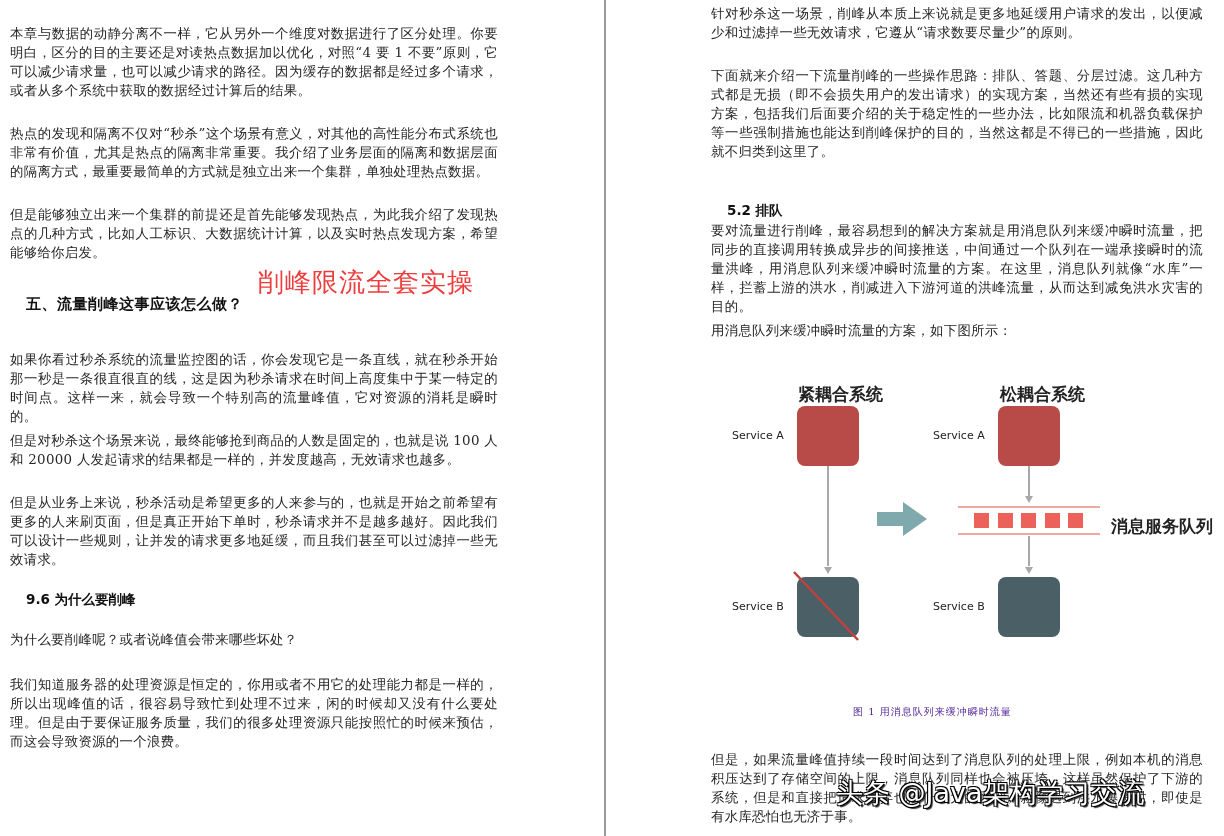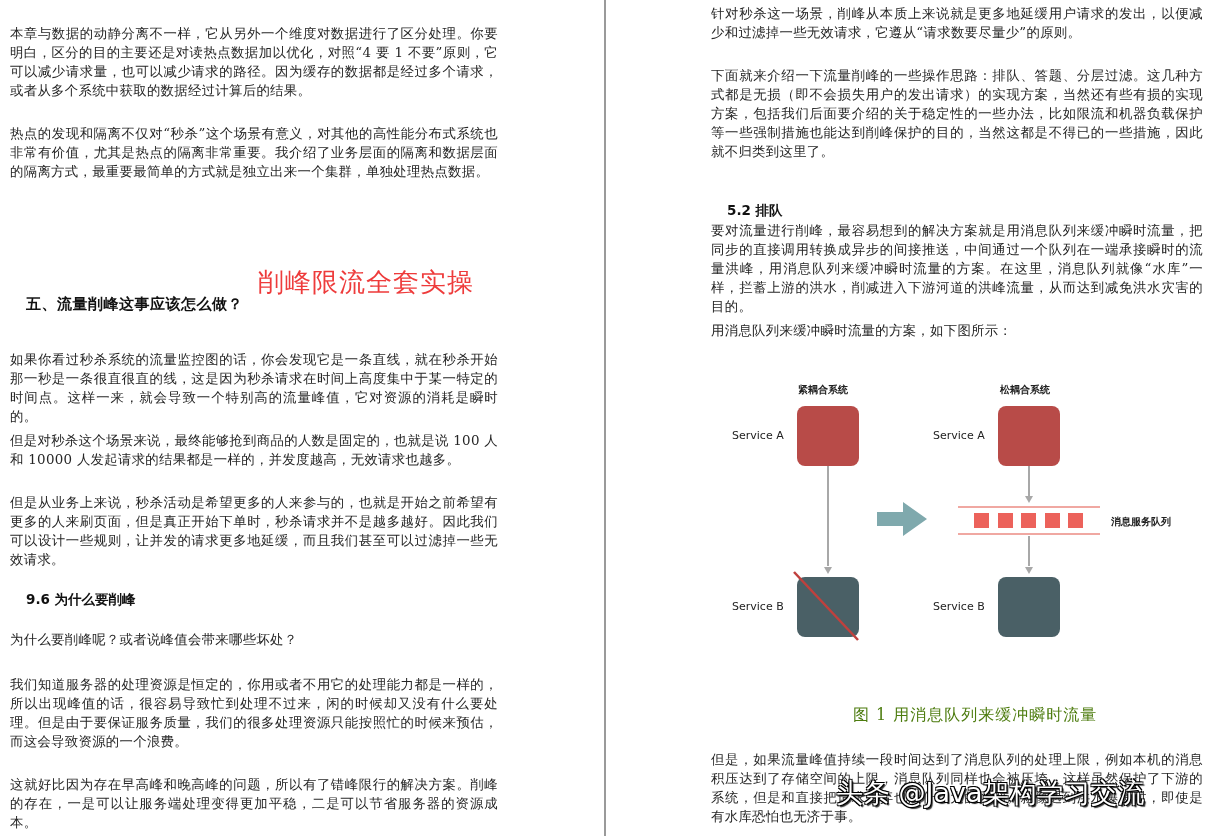--- a/index.html
+++ b/index.html
@@ -27,68 +27,68 @@
   .h-main { left:10px; top:279px; font-size:15px; letter-spacing:0.5px; }
   .h-red {
     position:absolute; left:258px; top:265px; font-size:26px;
     font-family: "DejaVu Sans", "Liberation Sans", sans-serif;
     color:#ee3b3b; letter-spacing:1px; font-weight:normal;
   }
   .h-sub { font-size:13.5px; }
   
   .diagram { position:absolute; left:710px; top:375px; width:420px; height:300px; }
   .dg-title {
-    position:absolute; font-size:10px; font-weight:bold;
+    position:absolute; font-size:17px; font-weight:bold;
     font-family:"DejaVu Sans","Liberation Sans",sans-serif; color:#222;
   }
   .dg-label {
     position:absolute; font-size:11px;
     font-family:"DejaVu Sans","Liberation Sans",sans-serif; color:#222;
   }
   .box { position:absolute; width:62px; height:60px; border-radius:8px; }
   .box-a { background:#b84b48; }
   .box-b { background:#4a6066; }
   .vline { position:absolute; width:1.5px; background:#a8a8a8; }
   .arrowhead {
     position:absolute; width:0; height:0;
     border-left:4px solid transparent; border-right:4px solid transparent;
     border-top:7px solid #a8a8a8;
   }
   .queue-line { position:absolute; height:2px; background:#f0a8a2; }
   .queue-cell { position:absolute; width:15px; height:15px; background:#ec625b; }
   .caption {
-    position:absolute; left:853px; top:705px; font-size:16px; color:#4d7c0f;
+    position:absolute; left:853px; top:705px; font-size:10px; color:#4c1d95;
     letter-spacing:1px;
   }
   .watermark {
     position:absolute; left:836px; top:775px; font-size:27px;
     font-family:"DejaVu Sans","Liberation Sans",sans-serif;
     color:#fff; letter-spacing:0px;
     text-shadow: 1px 1px 0 #000, -1px -1px 0 #000, 1px -1px 0 #000, -1px 1px 0 #000, 2px 2px 1px #333;
   }
 </style>
 </head>
 <body>
 
 <div class="page page-left">
   <p class="para" style="top:4px">本章与数据的动静分离不一样，它从另外一个维度对数据进行了区分处理。你要明白，区分的目的主要还是对读热点数据加以优化，对照“4 要 1 不要”原则，它可以减少请求量，也可以减少请求的路径。因为缓存的数据都是经过多个请求，或者从多个系统中获取的数据经过计算后的结果。</p>
   <p class="para" style="top:104px">热点的发现和隔离不仅对“秒杀”这个场景有意义，对其他的高性能分布式系统也非常有价值，尤其是热点的隔离非常重要。我介绍了业务层面的隔离和数据层面的隔离方式，最重要最简单的方式就是独立出来一个集群，单独处理热点数据。</p>
+  <p class="para" style="top:185px">但是能够独立出来一个集群的前提还是首先能够发现热点，为此我介绍了发现热点的几种方式，比如人工标识、大数据统计计算，以及实时热点发现方案，希望能够给你启发。</p>
 
   <h2 class="h-bold h-main">五、流量削峰这事应该怎么做？</h2>
   <div class="h-red">削峰限流全套实操</div>
 
   <p class="para" style="top:330px">如果你看过秒杀系统的流量监控图的话，你会发现它是一条直线，就在秒杀开始那一秒是一条很直很直的线，这是因为秒杀请求在时间上高度集中于某一特定的时间点。这样一来，就会导致一个特别高的流量峰值，它对资源的消耗是瞬时的。</p>
-  <p class="para" style="top:411px">但是对秒杀这个场景来说，最终能够抢到商品的人数是固定的，也就是说 100 人和 10000 人发起请求的结果都是一样的，并发度越高，无效请求也越多。</p>
+  <p class="para" style="top:411px">但是对秒杀这个场景来说，最终能够抢到商品的人数是固定的，也就是说 100 人和 20000 人发起请求的结果都是一样的，并发度越高，无效请求也越多。</p>
   <p class="para" style="top:473px">但是从业务上来说，秒杀活动是希望更多的人来参与的，也就是开始之前希望有更多的人来刷页面，但是真正开始下单时，秒杀请求并不是越多越好。因此我们可以设计一些规则，让并发的请求更多地延缓，而且我们甚至可以过滤掉一些无效请求。</p>
 
   <h3 class="h-bold h-sub" style="left:10px; top:575px;">9.6 为什么要削峰</h3>
 
   <p class="para" style="top:610px">为什么要削峰呢？或者说峰值会带来哪些坏处？</p>
   <p class="para" style="top:655px">我们知道服务器的处理资源是恒定的，你用或者不用它的处理能力都是一样的，所以出现峰值的话，很容易导致忙到处理不过来，闲的时候却又没有什么要处理。但是由于要保证服务质量，我们的很多处理资源只能按照忙的时候来预估，而这会导致资源的一个浪费。</p>
-  <p class="para" style="top:755px">这就好比因为存在早高峰和晚高峰的问题，所以有了错峰限行的解决方案。削峰的存在，一是可以让服务端处理变得更加平稳，二是可以节省服务器的资源成本。</p>
 </div>
 
 <div class="divider"></div>
 
 <div class="page page-right" style="left:0; width:1224px;">
   <p class="para" style="left:711px; width:492px; top:4px">针对秒杀这一场景，削峰从本质上来说就是更多地延缓用户请求的发出，以便减少和过滤掉一些无效请求，它遵从“请求数要尽量少”的原则。</p>
   <p class="para" style="left:711px; width:492px; top:66px">下面就来介绍一下流量削峰的一些操作思路：排队、答题、分层过滤。这几种方式都是无损（即不会损失用户的发出请求）的实现方案，当然还有些有损的实现方案，包括我们后面要介绍的关于稳定性的一些办法，比如限流和机器负载保护等一些强制措施也能达到削峰保护的目的，当然这都是不得已的一些措施，因此就不归类到这里了。</p>
 
   <h3 class="h-bold h-sub" style="left:711px; top:186px;">5.2 排队</h3>
 

